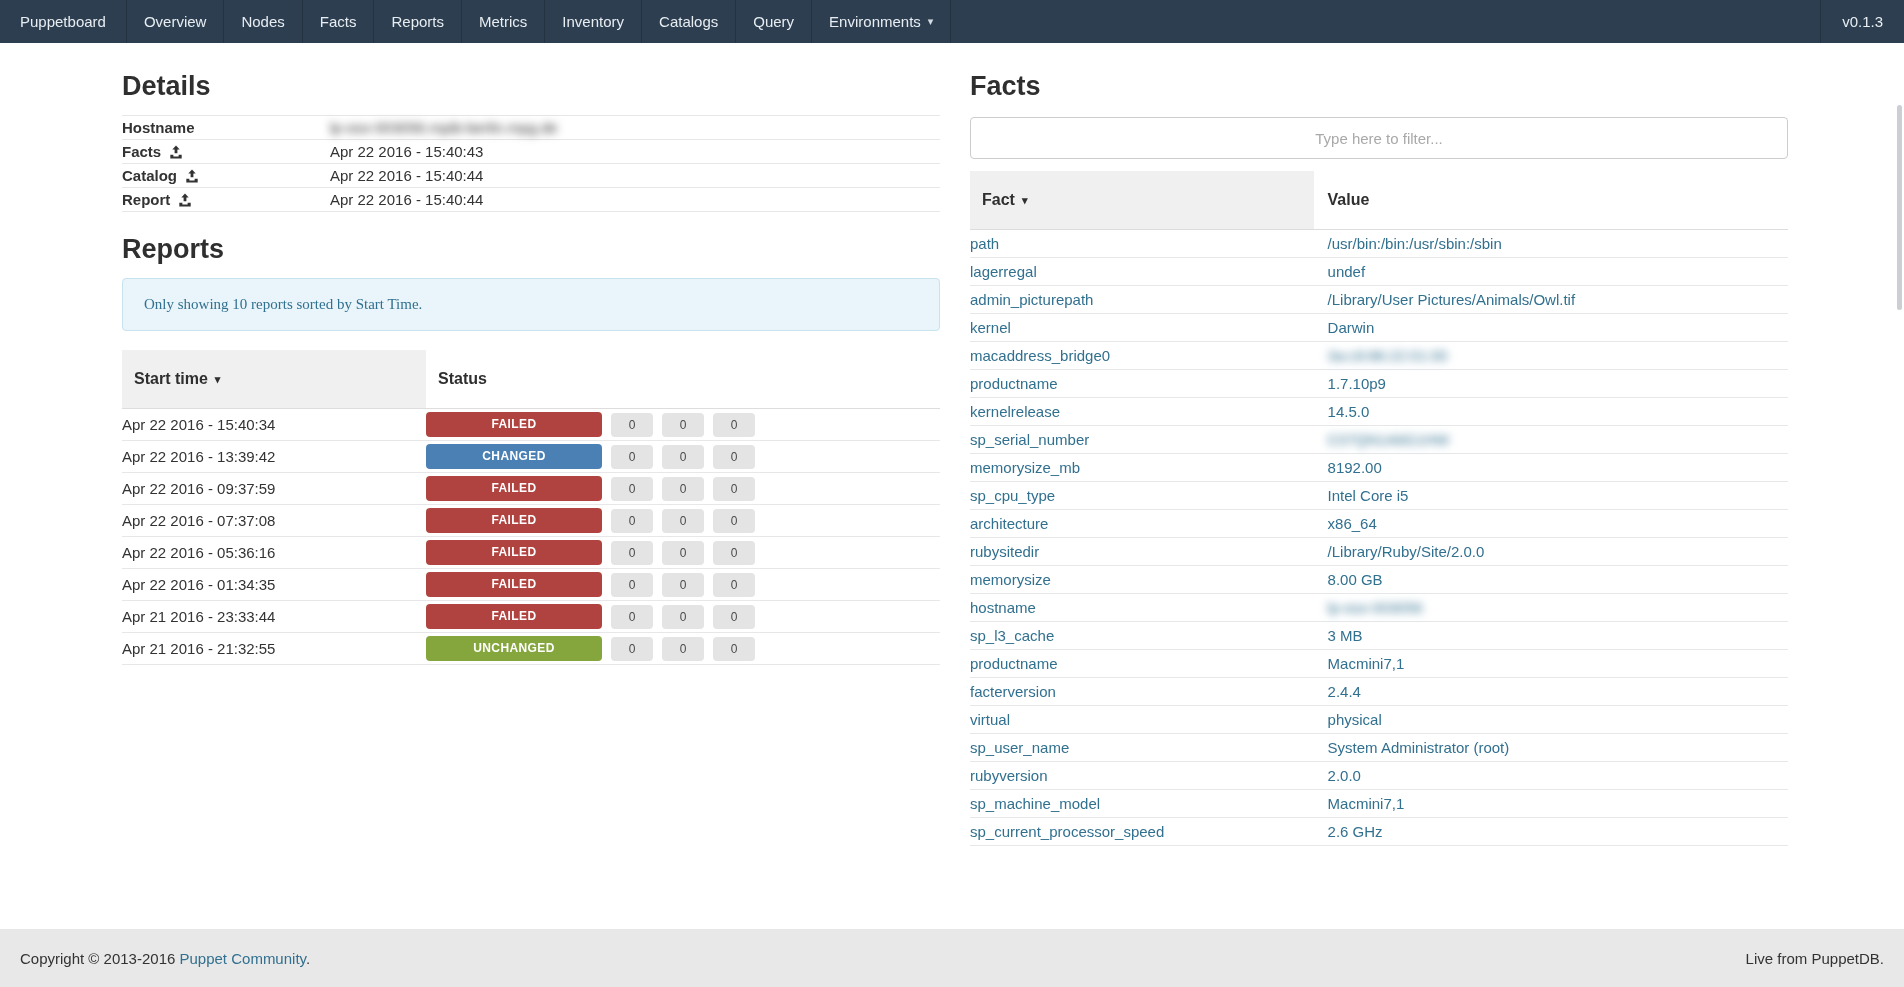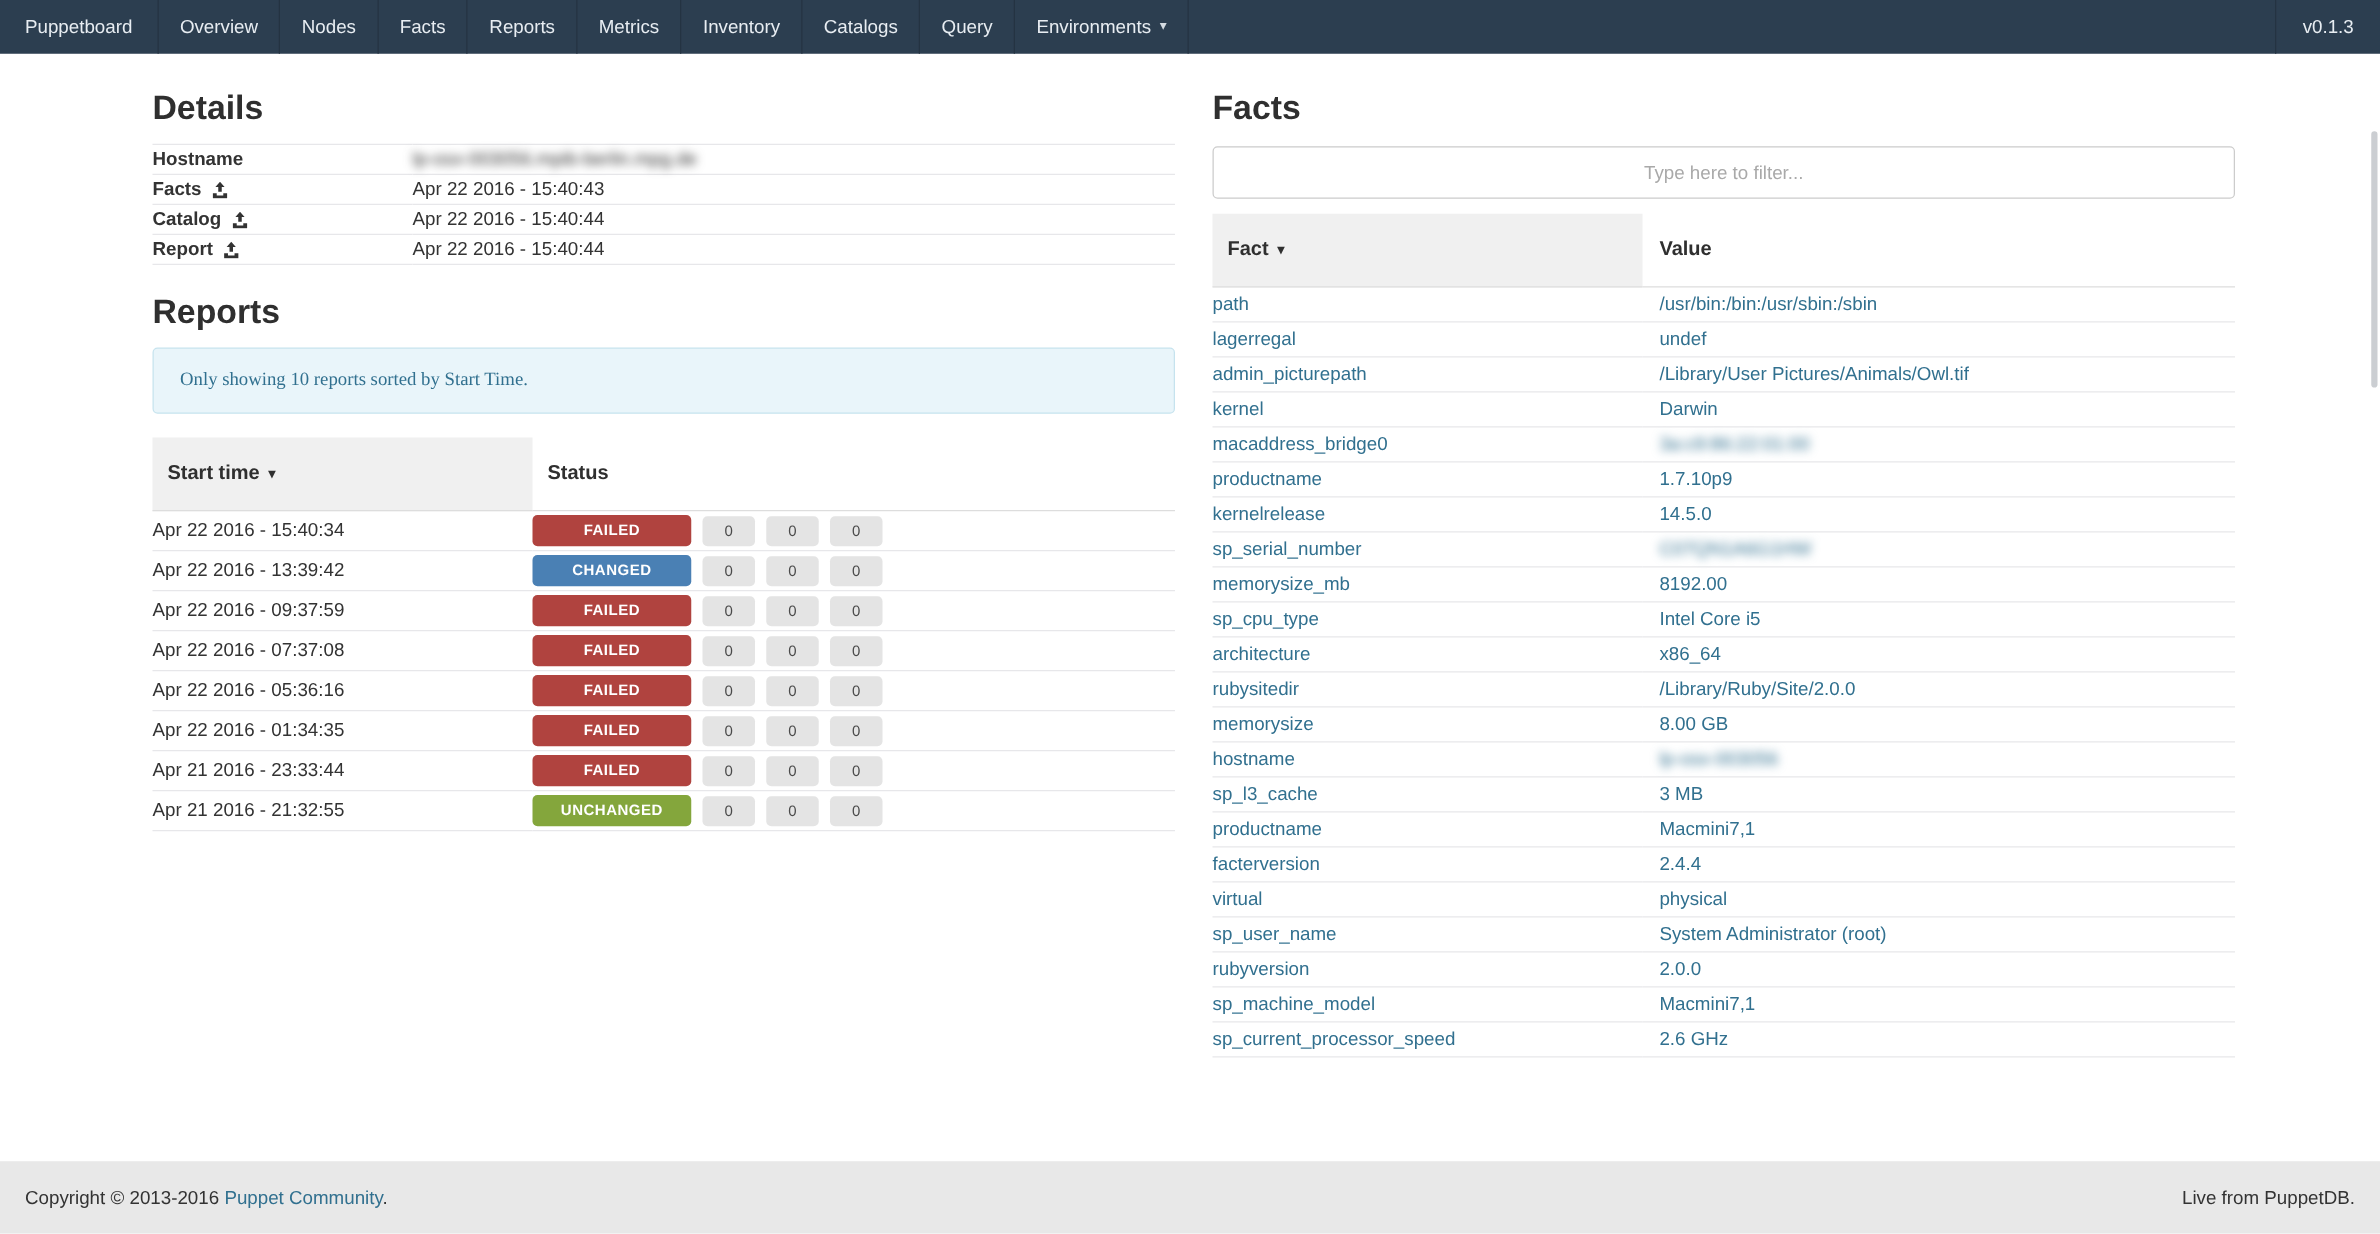--- a/index.html
+++ b/index.html
@@ -66,21 +66,21 @@
   .data-table thead th.sorted { background:var(--th-sorted-bg,#f0f0f0); }
   .sort-caret { font-size:11px; margin-left:7px; vertical-align:1px; }
 
   
   .reports-table thead th.sorted { width:304px; }
   .reports-table tbody td {
     padding:3px 0; border-bottom:1px solid var(--row-border,#e7e7ea); vertical-align:middle;
   }
   .status-cell { display:flex; align-items:center; }
   .status-badge {
-    display:inline-block; width:127px; height:25px; line-height:25px; text-align:center;
+    display:inline-block; width:176px; height:25px; line-height:25px; text-align:center;
     border-radius:4px; color:#fff; font-weight:bold; font-size:12px; letter-spacing:.4px;
     cursor:pointer;
   }
   .status-failed    { background:var(--badge-failed,#b0433f); }
   .status-changed   { background:var(--badge-changed,#4a80b4); }
   .status-unchanged { background:var(--badge-unchanged,#84a63c); }
   .count-btn {
     display:inline-block; width:42px; height:24px; line-height:24px; text-align:center;
     background:var(--count-btn-bg,#e4e4e4); border-radius:4px; color:#4a4a4a;
     font-size:12px; margin-left:9px; cursor:pointer;

